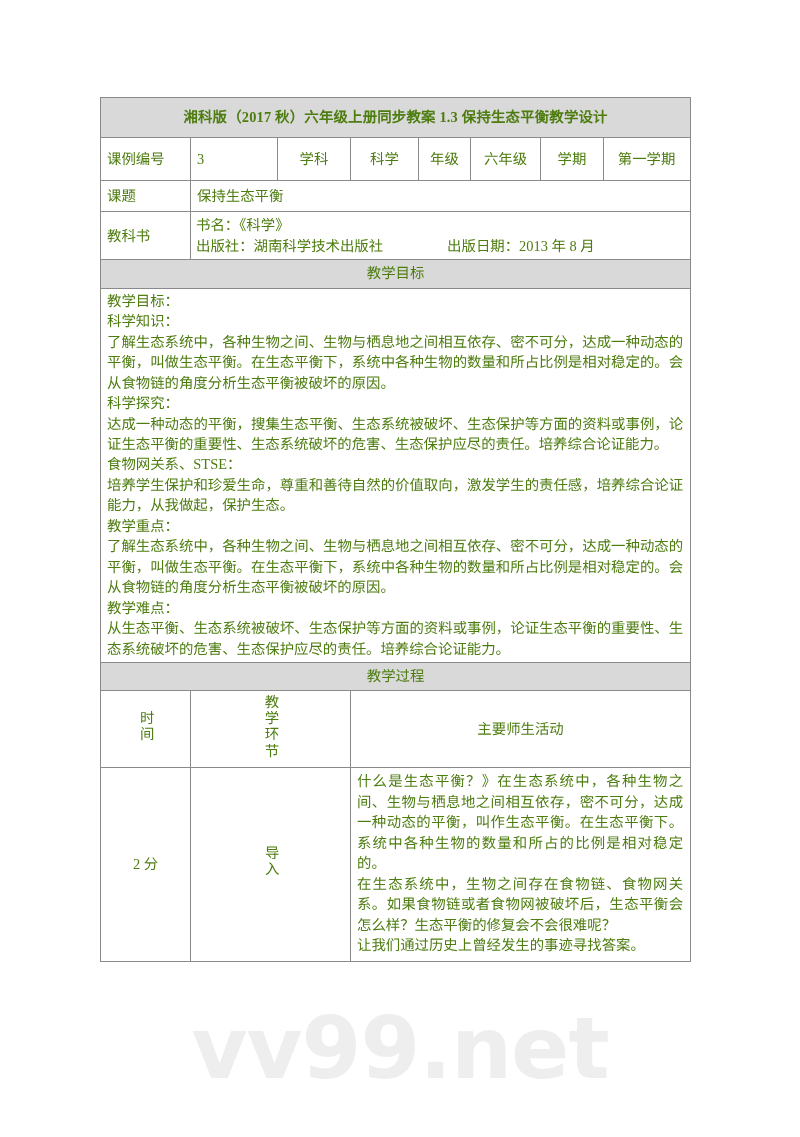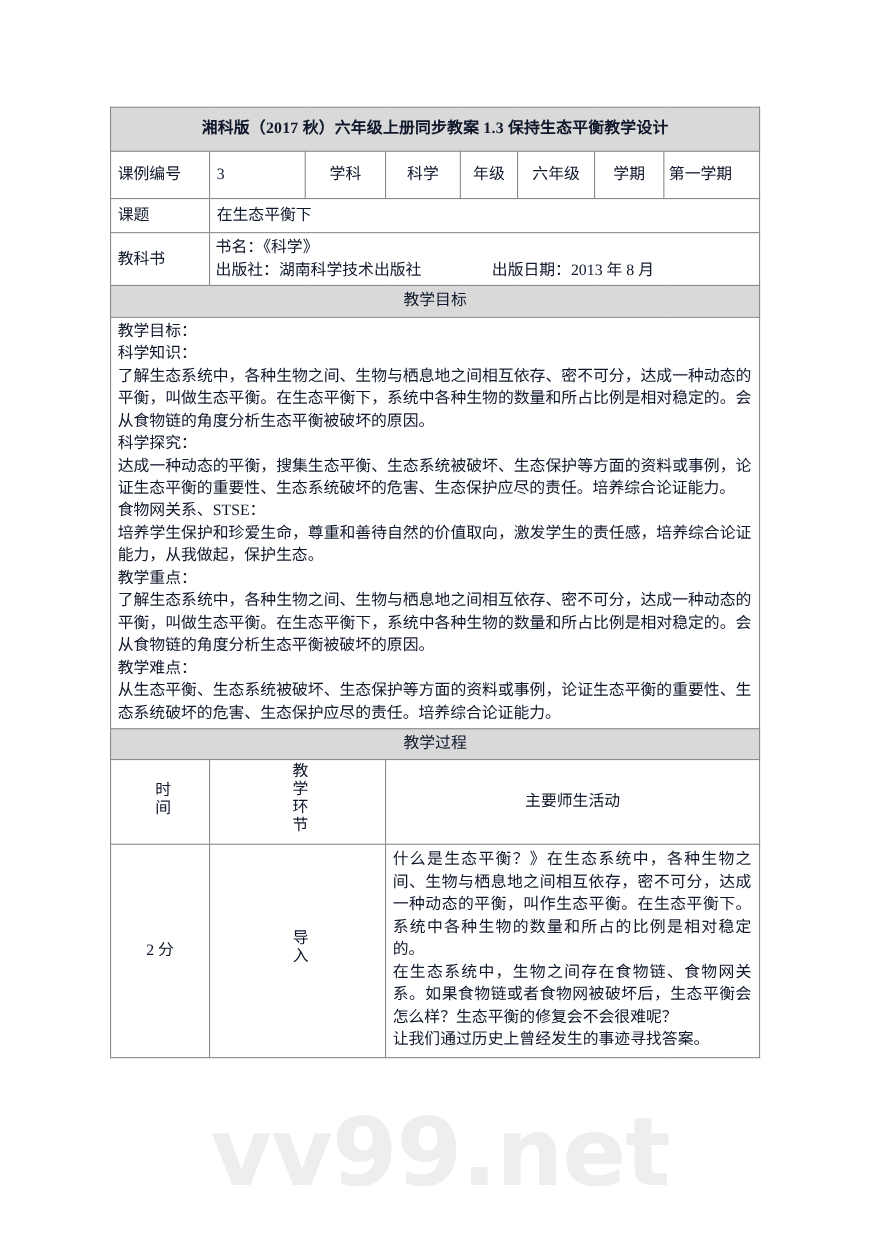--- a/index.html
+++ b/index.html
@@ -54,21 +54,21 @@
     table-layout: fixed;
     z-index: 2;
     background: transparent;
   }
   #doc-table td {
     border: 1px solid #8a8a8a;
     padding: 2px 5px;
     vertical-align: middle;
     font-size: 14.4px;
     line-height: 1.42;
-    color: #0f172a;
+    color: #4d7c0f;
     background: #fff;
   }
 
   .shaded {
     background: #d9d9d9 !important;
   }
   .ctr { text-align: center; }
 
   
   .title-cell {
@@ -167,26 +167,26 @@
       </tr>
 
       <tr class="info-row">
         <td class="info-label">课例编号</td>
         <td class="info-label">3</td>
         <td class="ctr">学科</td>
         <td class="ctr">科学</td>
         <td class="ctr">年级</td>
         <td class="ctr">六年级</td>
         <td class="ctr">学期</td>
-        <td style="text-align:left;padding-left:4px;">第一学期</td>
+        <td style="text-align:center;padding-left:4px;">第一学期</td>
       </tr>
 
       <tr class="topic-row">
         <td class="info-label">课题</td>
-        <td colspan="7" class="info-label">在生态平衡下</td>
+        <td colspan="7" class="info-label">保持生态平衡</td>
       </tr>
 
       <tr>
         <td class="info-label">教科书</td>
         <td colspan="7" class="book-cell">
           <div class="book-line">书名：《科学》</div>
           <div class="book-line"><span>出版社：湖南科学技术出版社</span><span class="pub-gap"></span><span>出版日期：2013 年 8 月</span></div>
         </td>
       </tr>
 

